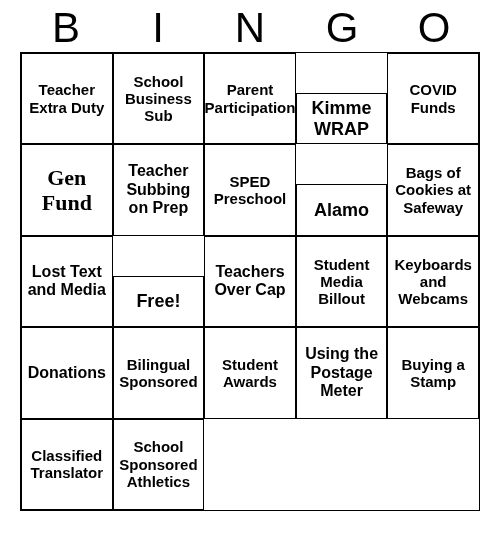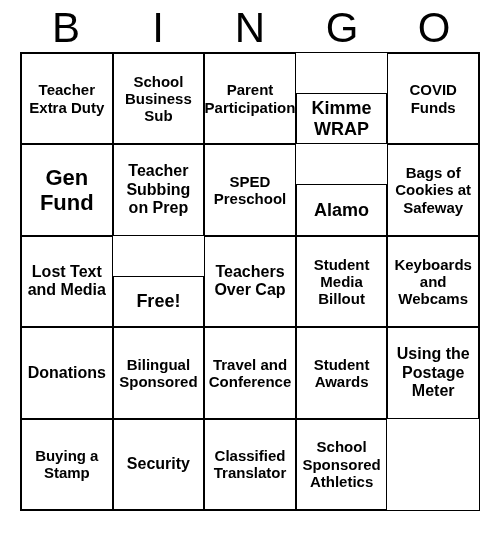--- a/index.html
+++ b/index.html
@@ -44,21 +44,21 @@
     display: flex;
     align-items: center;
     justify-content: center;
     text-align: center;
     padding: 4px;
     font-weight: 700;
     color: #000;
     line-height: 1.15;
     overflow: hidden;
   }
-  .fs-xl { font-size: 22px; }
+  .fs-xl { font-size: 22px; font-family: Liberation Serif, serif; }
   .fs-l  { font-size: 18px; margin-top: 40px; }
   .fs-m  { font-size: 15px; }
   .fs-s  { font-size: 16px; }
   .fs-xs { font-size: 15px; }
 </style>
 </head>
 <body>
 
 <div class="card">
   <div class="header-row">
@@ -83,22 +83,20 @@
     <div class="cell fs-xs">Bags of Cookies at Safeway</div>
 
     <div class="cell fs-s">Lost Text and Media</div>
     <div class="cell fs-l">Free!</div>
     <div class="cell fs-s">Teachers Over Cap</div>
     <div class="cell fs-m">Student Media Billout</div>
 
     <div class="cell fs-xs">Keyboards and Webcams</div>
     <div class="cell fs-s">Donations</div>
     <div class="cell fs-xs">Bilingual Sponsored</div>
-    <div class="cell fs-xs">Travel and Conference</div>
     <div class="cell fs-m">Student Awards</div>
 
     <div class="cell fs-s">Using the Postage Meter</div>
     <div class="cell fs-m">Buying a Stamp</div>
-    <div class="cell fs-s">Security</div>
     <div class="cell fs-xs">Classified Translator</div>
     <div class="cell fs-xs">School Sponsored Athletics</div>
   </div>
 </div>
 
 </body></html>

